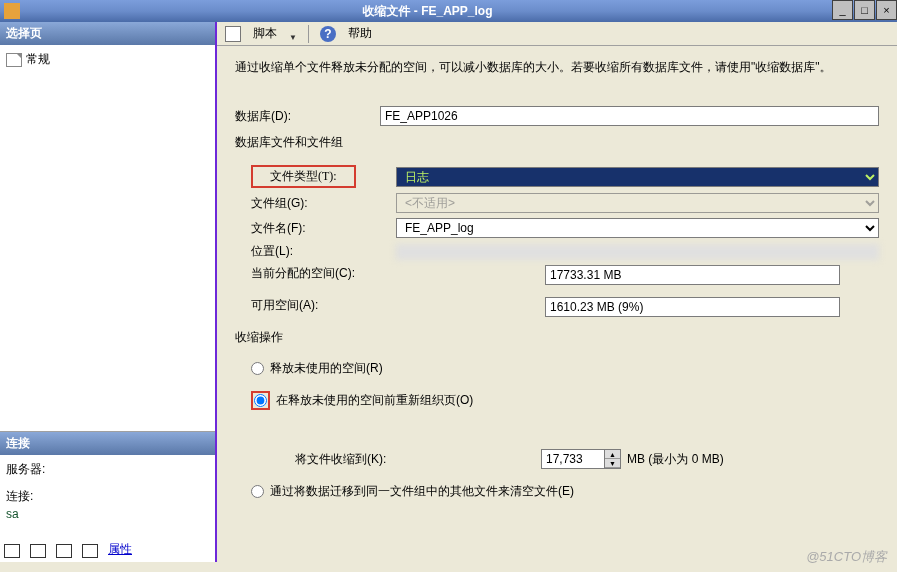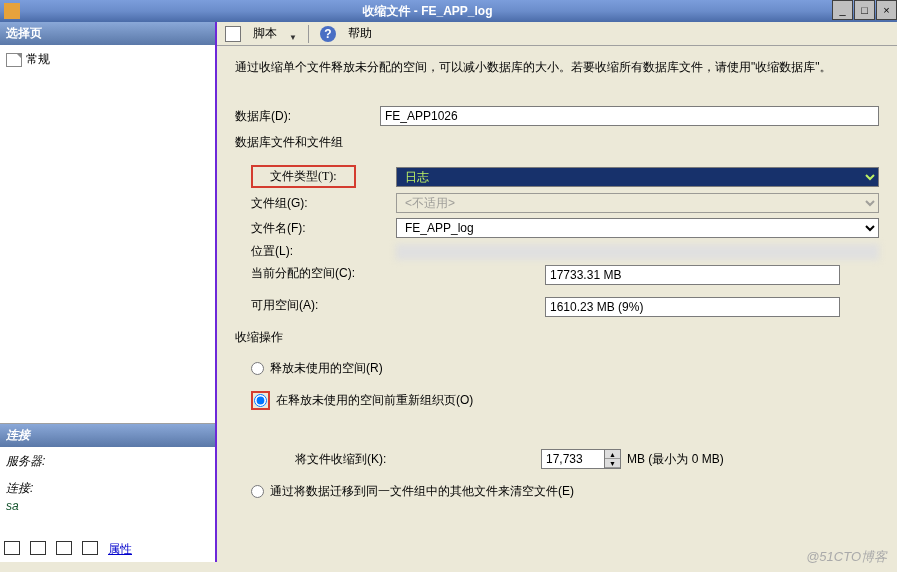--- a/index.html
+++ b/index.html
@@ -13,22 +13,22 @@
 
 .main { display: flex; height: 540px; }
 
 .sidebar { width: 217px; background: #fff; border-right: 2px solid #6d28d9; display: flex; flex-direction: column; }
 .side-header { background: linear-gradient(to bottom, #8aa8d8, #5a78a8); color: #fff; padding: 3px 6px; font-weight: bold; }
 .side-tree { flex: 1; padding: 4px; background: #fff; }
 .tree-item { display: flex; align-items: center; padding: 2px; }
 .tree-item .page-icon { width: 16px; height: 14px; background: #fff; border: 1px solid #888; margin-right: 4px; position: relative; }
 .tree-item .page-icon:after { content:""; position:absolute; right:0; top:0; border-top:4px solid #888; border-left:4px solid transparent; }
 
-.side-section { border-top: 1px solid #a0a0a0; background: #fff; font-style: italic; }
-.side-footer { padding: 4px; display: flex; align-items: flex-start; gap: 10px; margin-top: 8px; }
+.side-section { border-top: 1px solid #a0a0a0; background: #fff; }
+.side-footer { padding: 4px; display: flex; align-items: flex-end; gap: 10px; }
 .side-footer .ic { width: 16px; height: 14px; border: 1px solid #333; background: #fff; }
 .side-footer a { color: #0000cc; text-decoration: underline; }
 
 .conn-body { padding: 6px; }
 .conn-body .lbl { margin-bottom: 2px; }
 .conn-body .val { margin-bottom: 10px; color: #14532d; }
 
 .content { flex: 1; background: #ece9d8; display: flex; flex-direction: column; }
 .toolbar { height: 24px; border-bottom: 1px solid #a0a0a0; display: flex; align-items: center; padding: 0 4px; gap: 4px; background: #ece9d8; }
 .toolbar .tb-btn { display: flex; align-items: flex-end; gap: 12px; padding: 1px 4px; cursor: pointer; }

